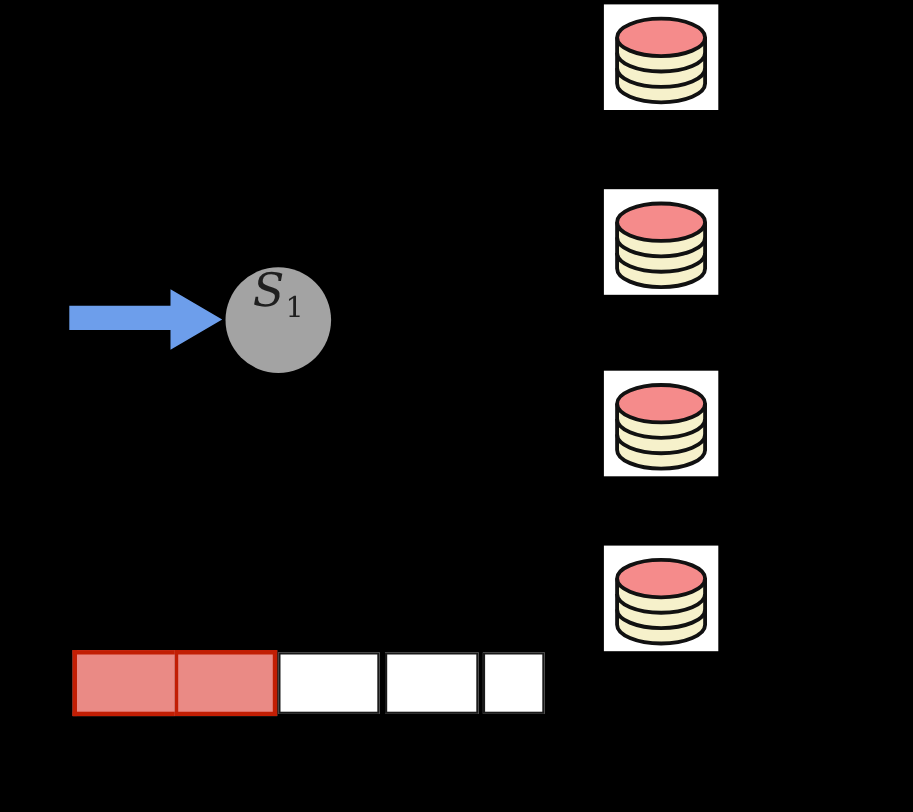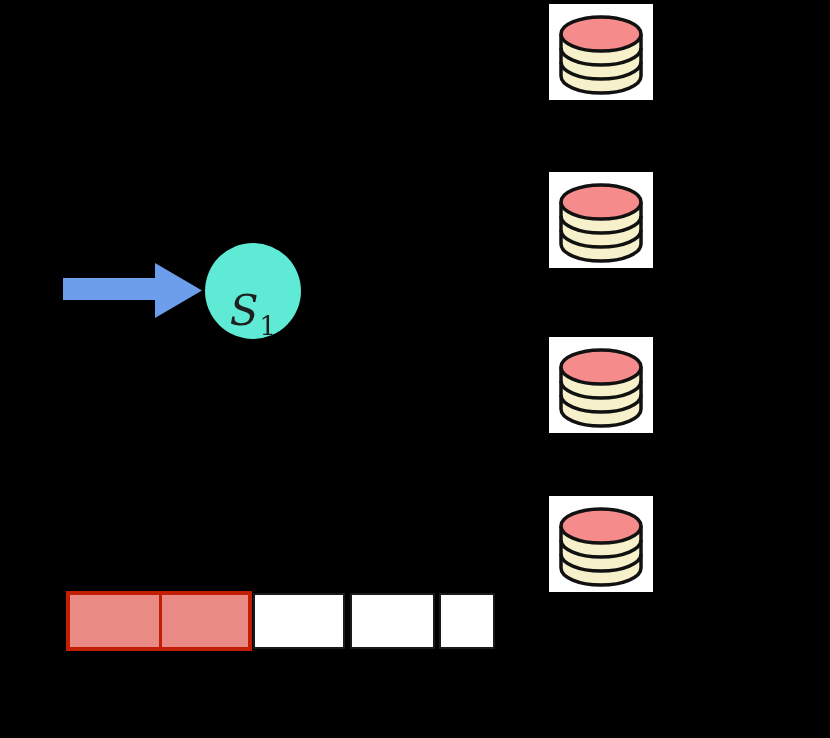--- a/index.html
+++ b/index.html
@@ -8,22 +8,22 @@
     width:830px;height:738px;
     background:var(--bg,#000);
     overflow:hidden;
     font-family:"DejaVu Serif","Liberation Serif",serif;
   }
   
   .arrow-wrap{position:absolute;left:62px;top:262px;width:142px;height:57px;}
   
   .server-node{
     position:absolute;left:205px;top:243px;width:96px;height:96px;
-    background:#5eead4;border-radius:50%;
-    display:flex;align-items:flex-end;justify-content:center;
+    background:#a3a3a3;border-radius:50%;
+    display:flex;align-items:flex-start;justify-content:center;
   }
   .server-label{
     color:#1f1f1f;font-style:italic;font-size:42px;line-height:1;
     font-family:"DejaVu Serif","Liberation Serif",serif;
   }
   .server-label .sub{
     font-size:26px;font-style:normal;vertical-align:-10px;margin-left:1px;
   }
   
   .disk{

